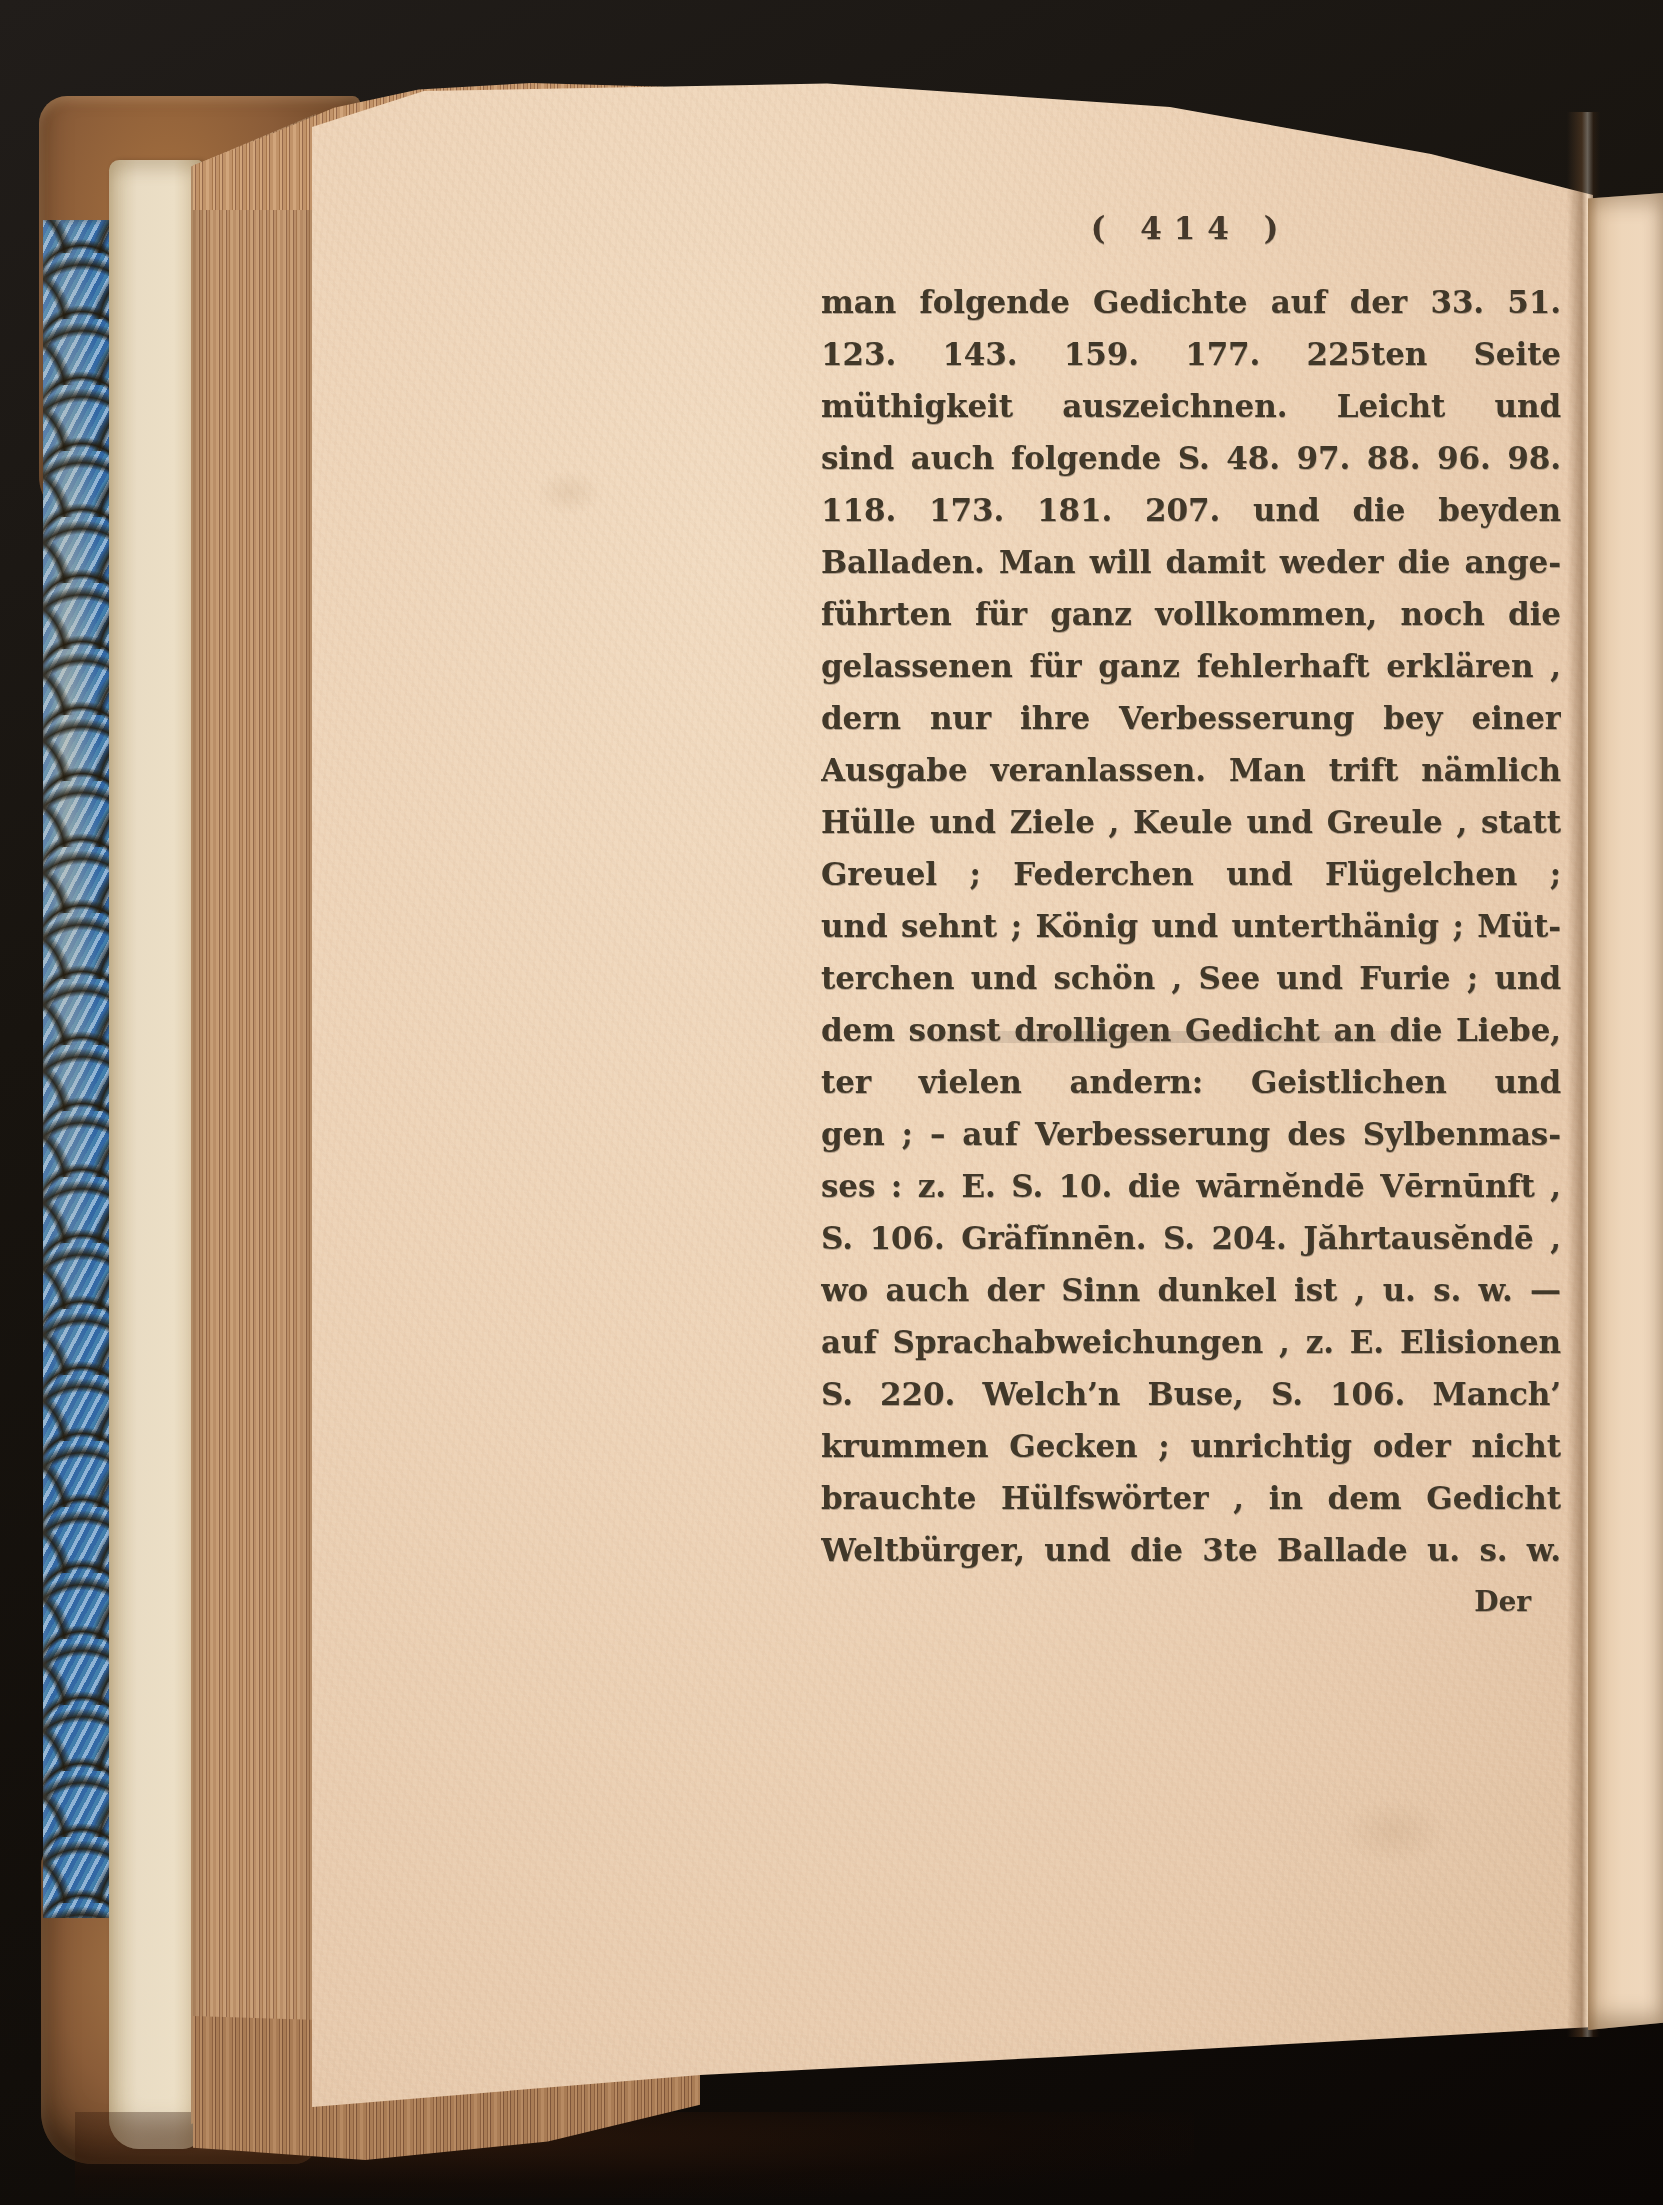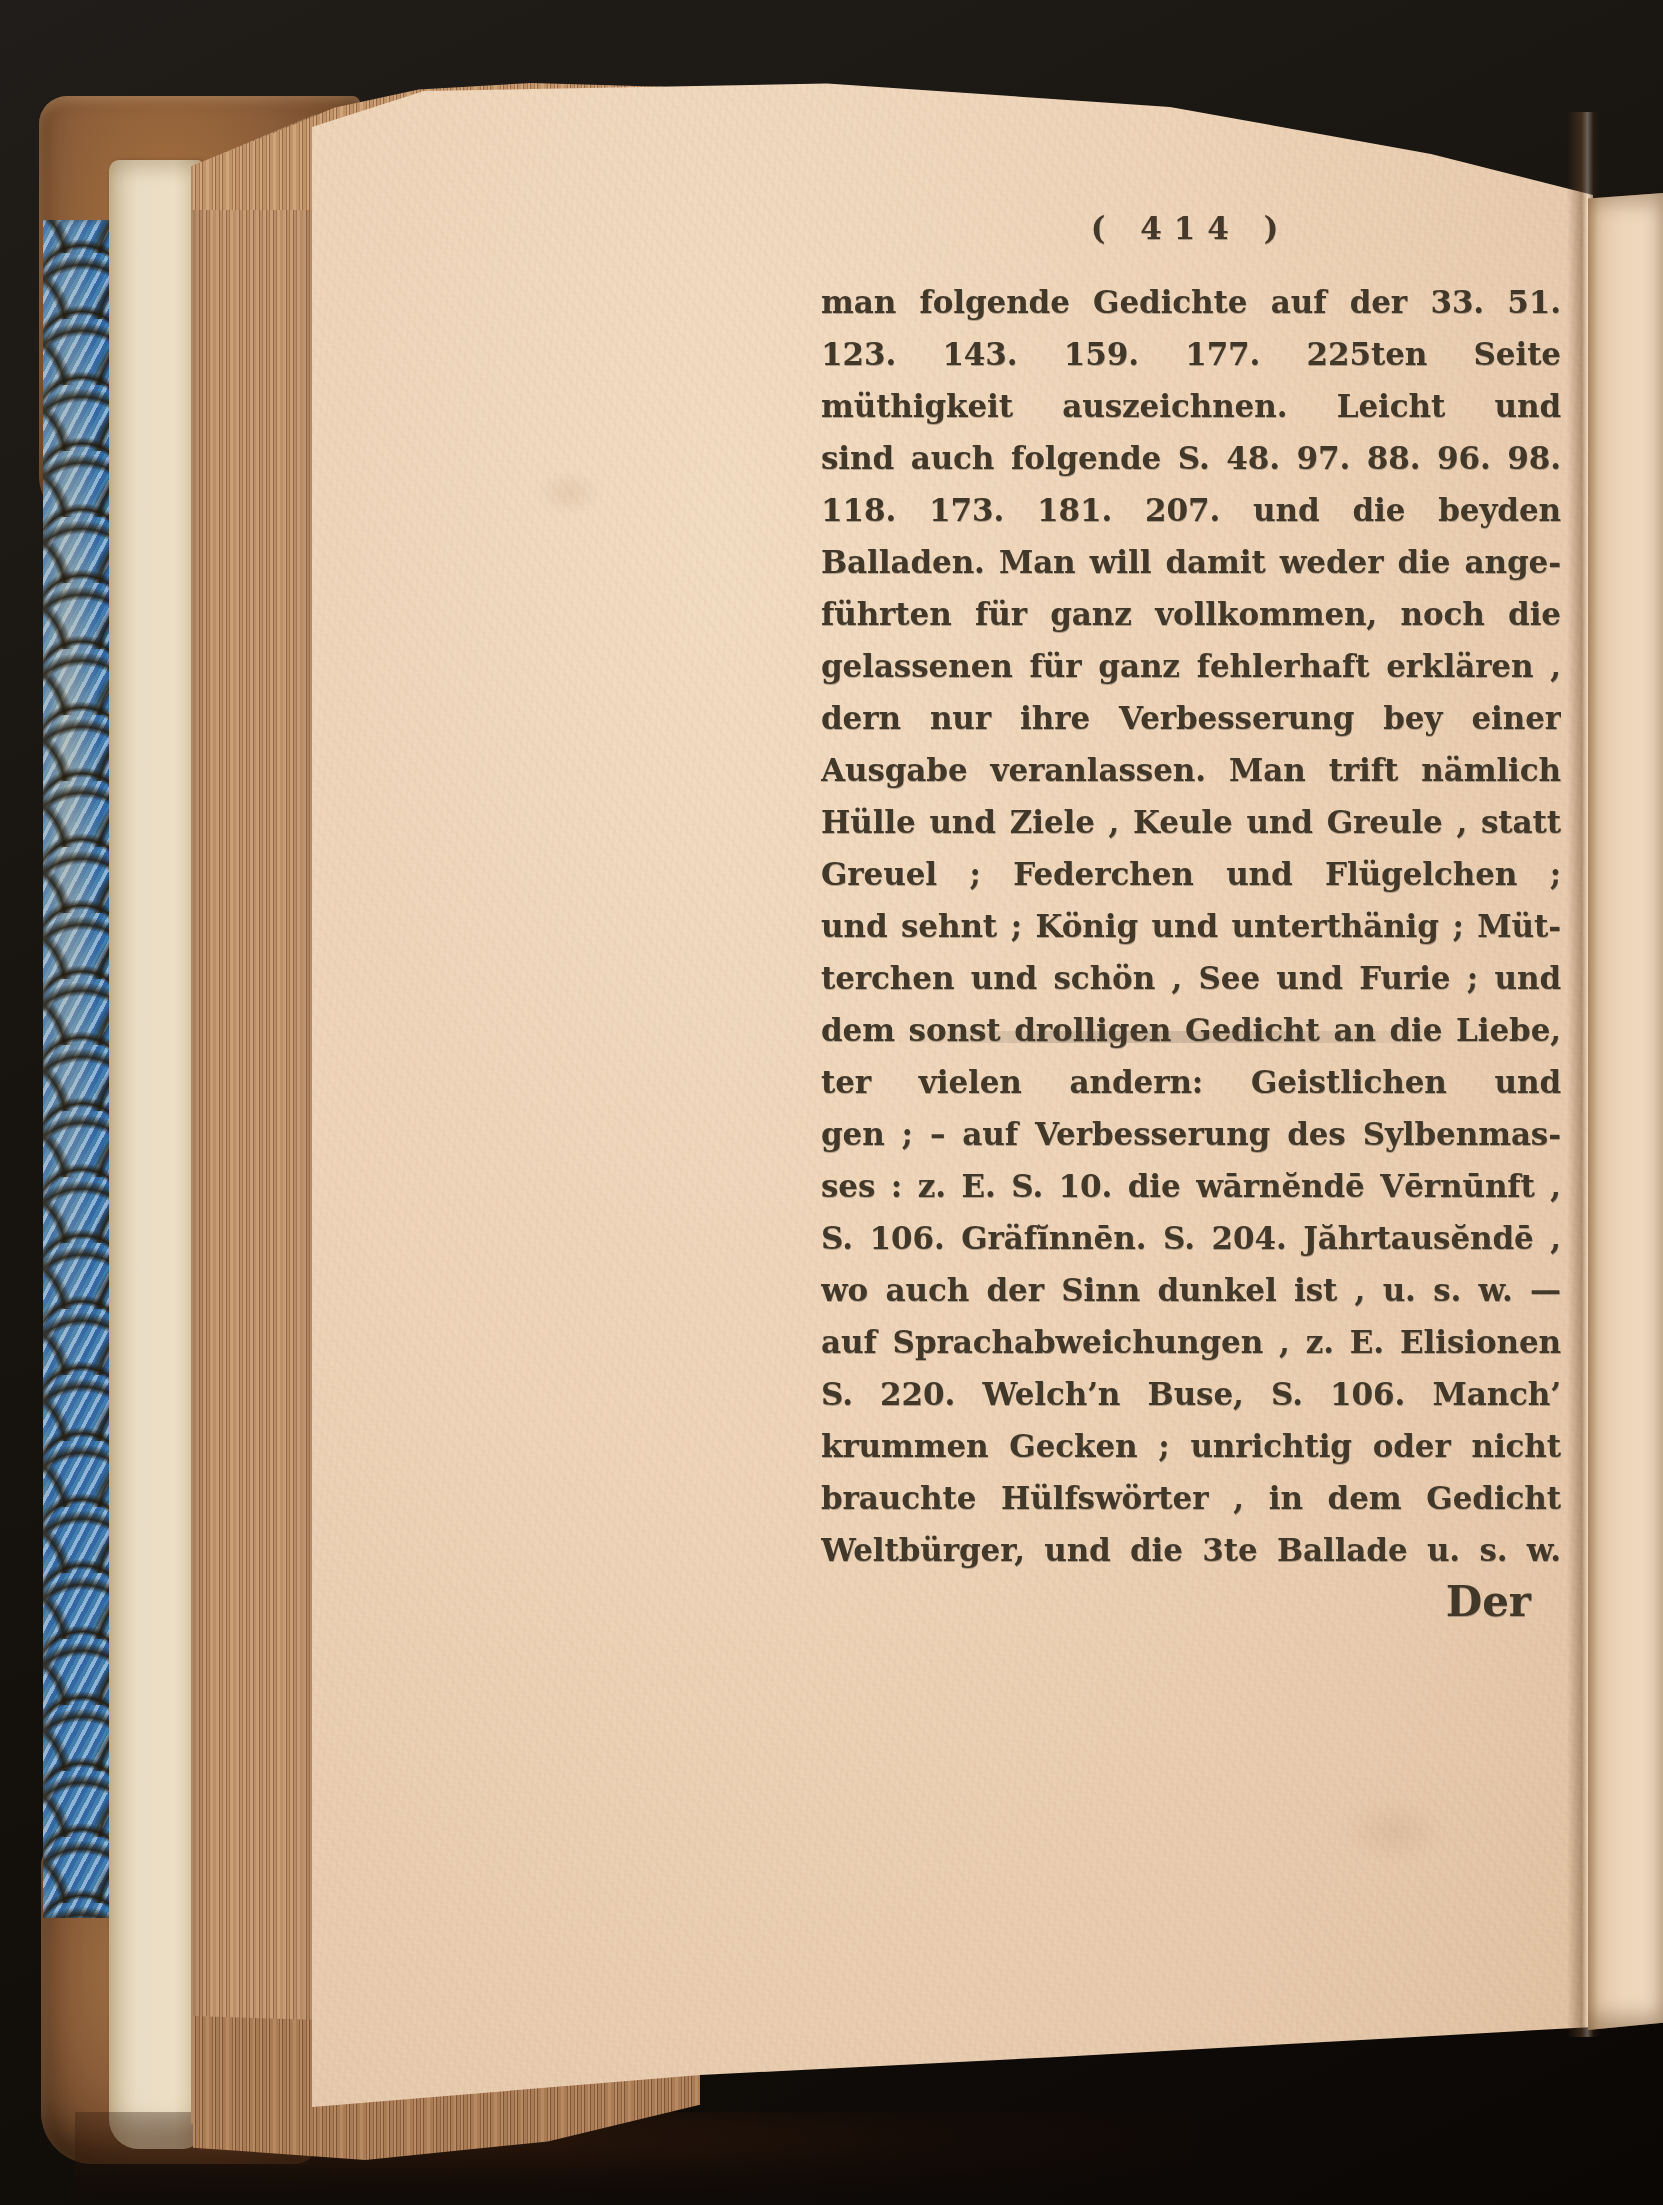--- a/index.html
+++ b/index.html
@@ -79,21 +79,21 @@
     text-align:center;font-size:31px;font-weight:700;color:#45392c;
     letter-spacing:12px;text-shadow:0.4px 0.6px 0.5px rgba(60,48,36,.35);margin-top:24px;}
 
   .textblock{position:absolute;left:509px;top:197px;width:740px;color:#413829;}
   .line{height:52px;line-height:46px;overflow:hidden;
     font-size:31px;font-weight:700;text-align:justify;
     word-spacing:2.2px;letter-spacing:-0.1px;
     text-shadow:0.4px 0.7px 0.5px rgba(58,47,35,.33);}
   .line::after{content:"";display:inline-block;width:100%;height:0;}
   .catchword{height:52px;line-height:46px;text-align:right;padding-right:30px;
-    font-size:42px;font-weight:700;text-shadow:0.4px 0.7px 0.5px rgba(58,47,35,.33);}
+    font-size:28px;font-weight:700;text-shadow:0.4px 0.7px 0.5px rgba(58,47,35,.33);}
 
   
   .gutter{position:absolute;left:1567px;top:112px;width:33px;height:1925px;
     background:linear-gradient(90deg,rgba(0,0,0,0) 0%,rgba(110,75,45,.45) 45%,rgba(255,240,220,.35) 62%,rgba(60,38,20,.4) 80%,rgba(0,0,0,0) 100%);}
   .next-page{position:absolute;left:1588px;top:193px;width:75px;height:1837px;
     background:linear-gradient(90deg,#caa67f 0%,#e4c8a8 14%,#eed6ba 45%,#f0d9bf 100%);
     clip-path:polygon(0 0.3%,100% 0,100% 99.6%,0 100%);
     box-shadow:inset 0 12px 18px rgba(90,60,30,.3), inset 0 -15px 19.4px rgba(90,60,30,.35);}
 </style>
 </head>

